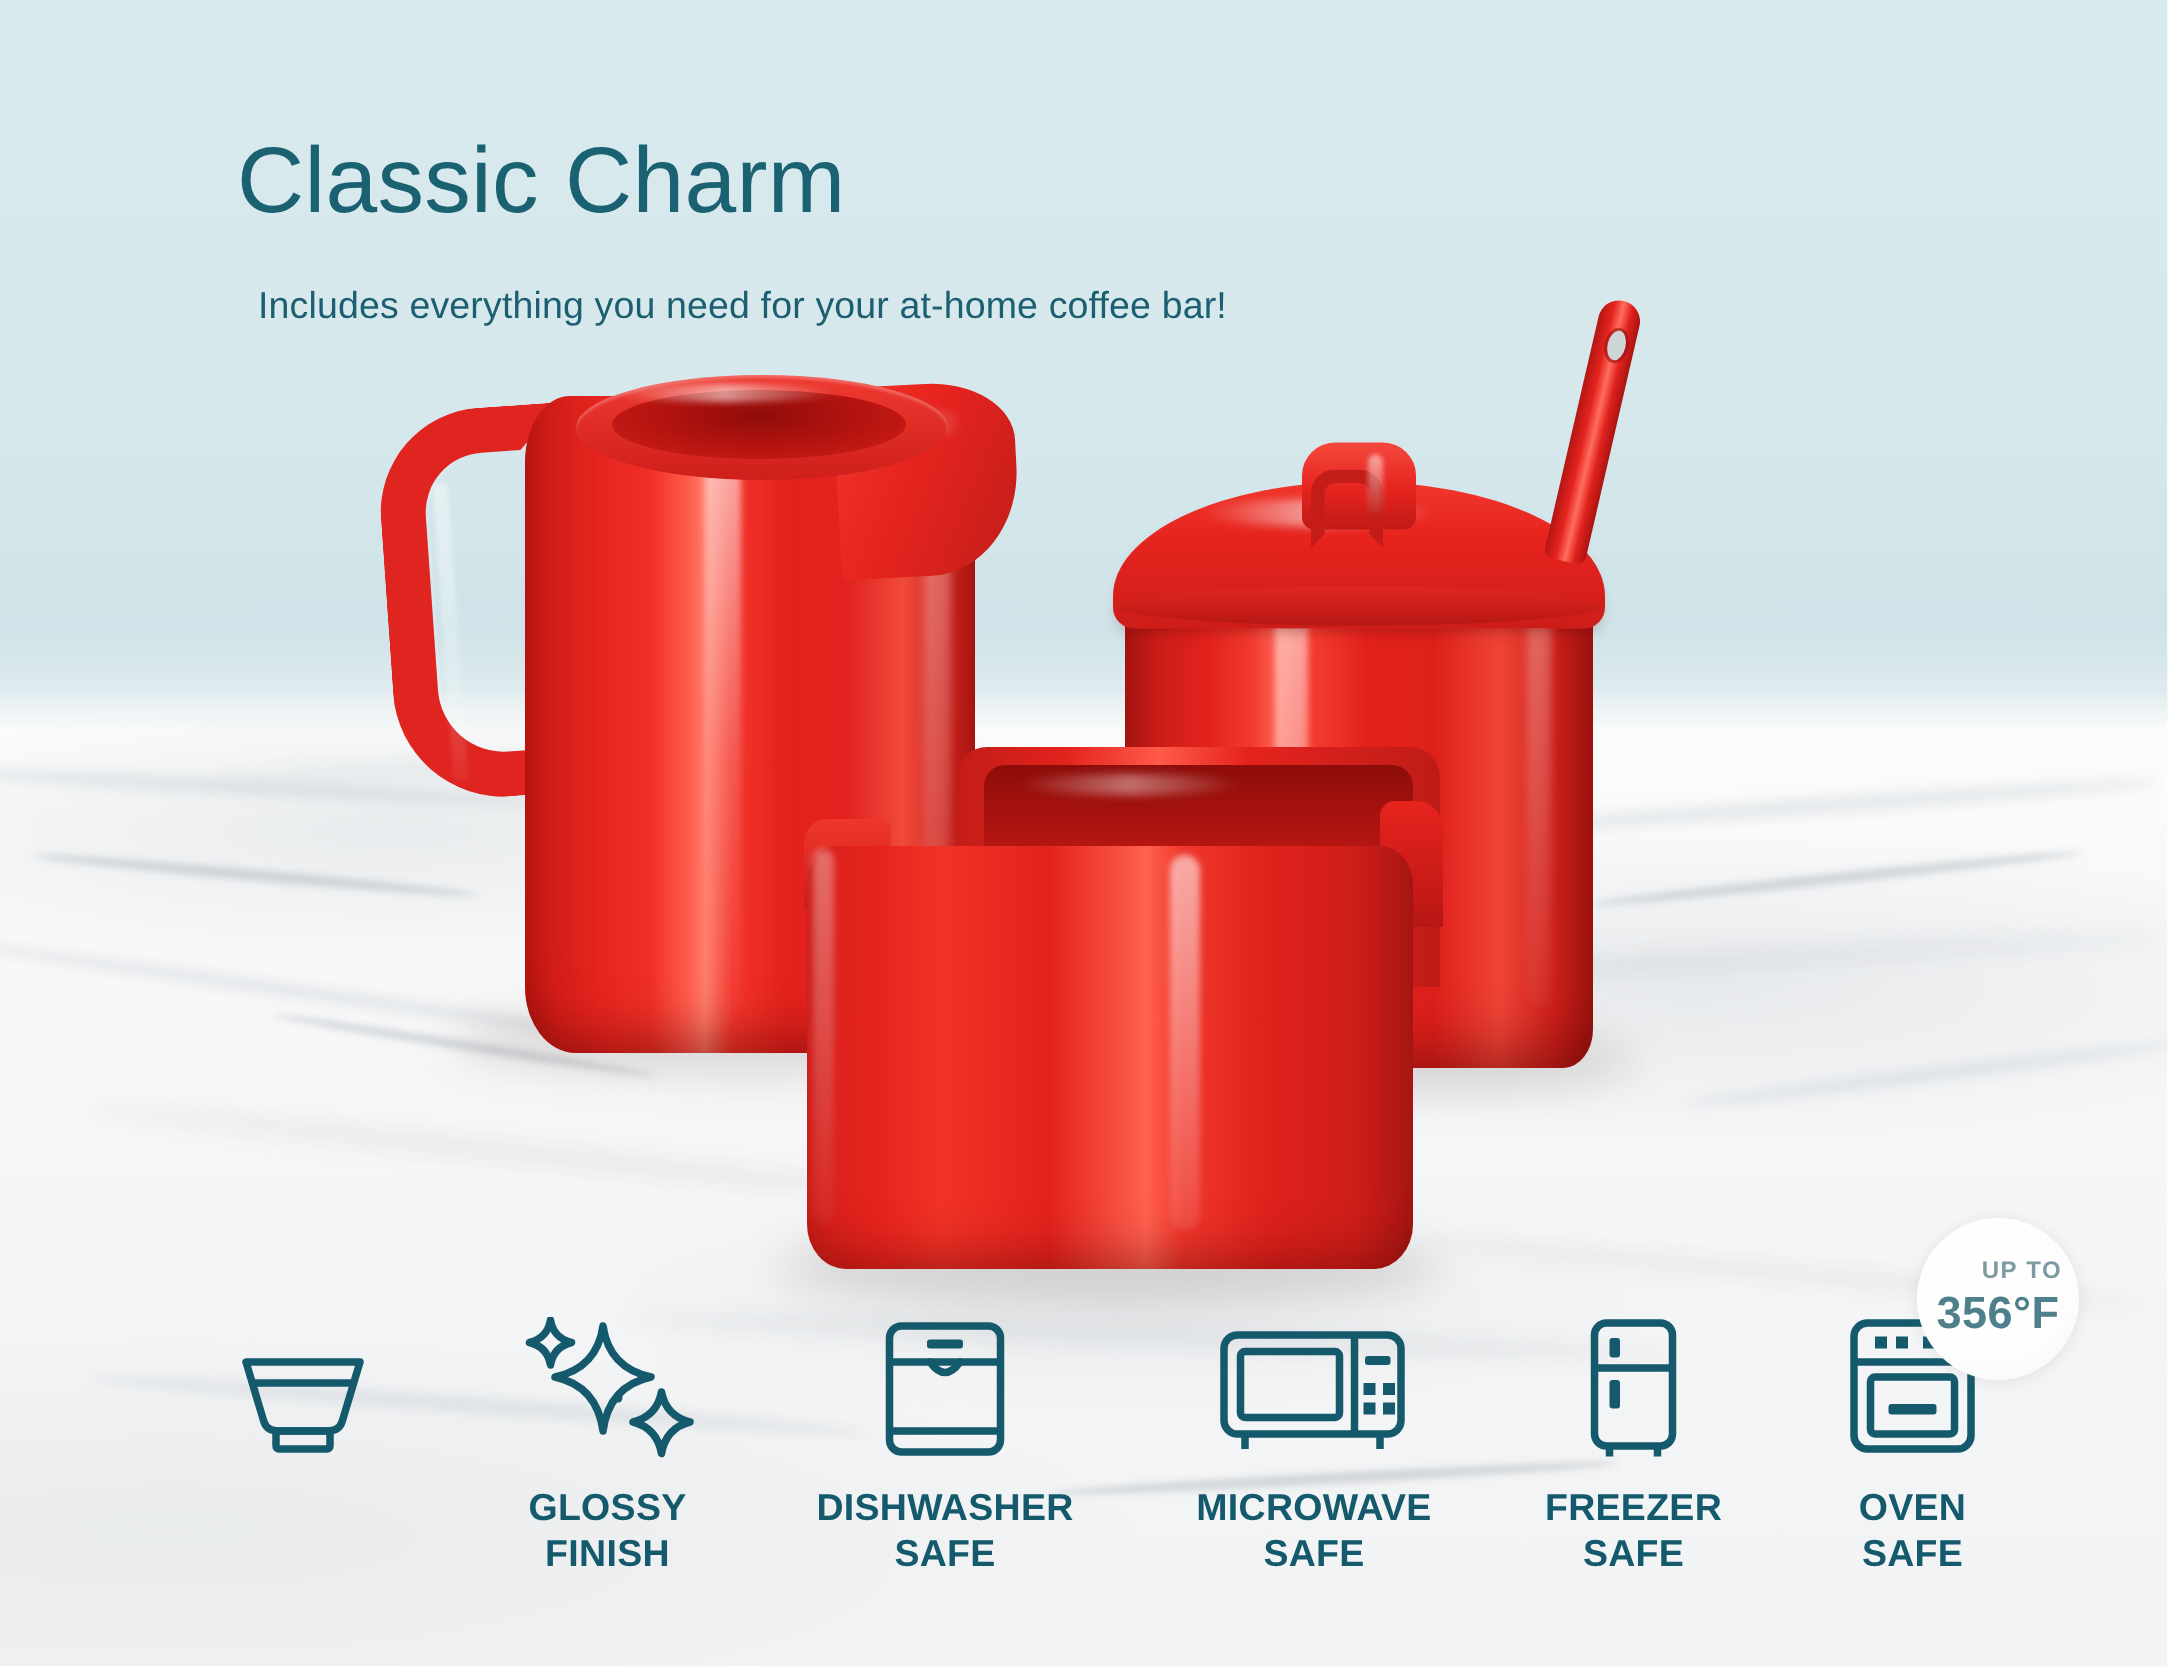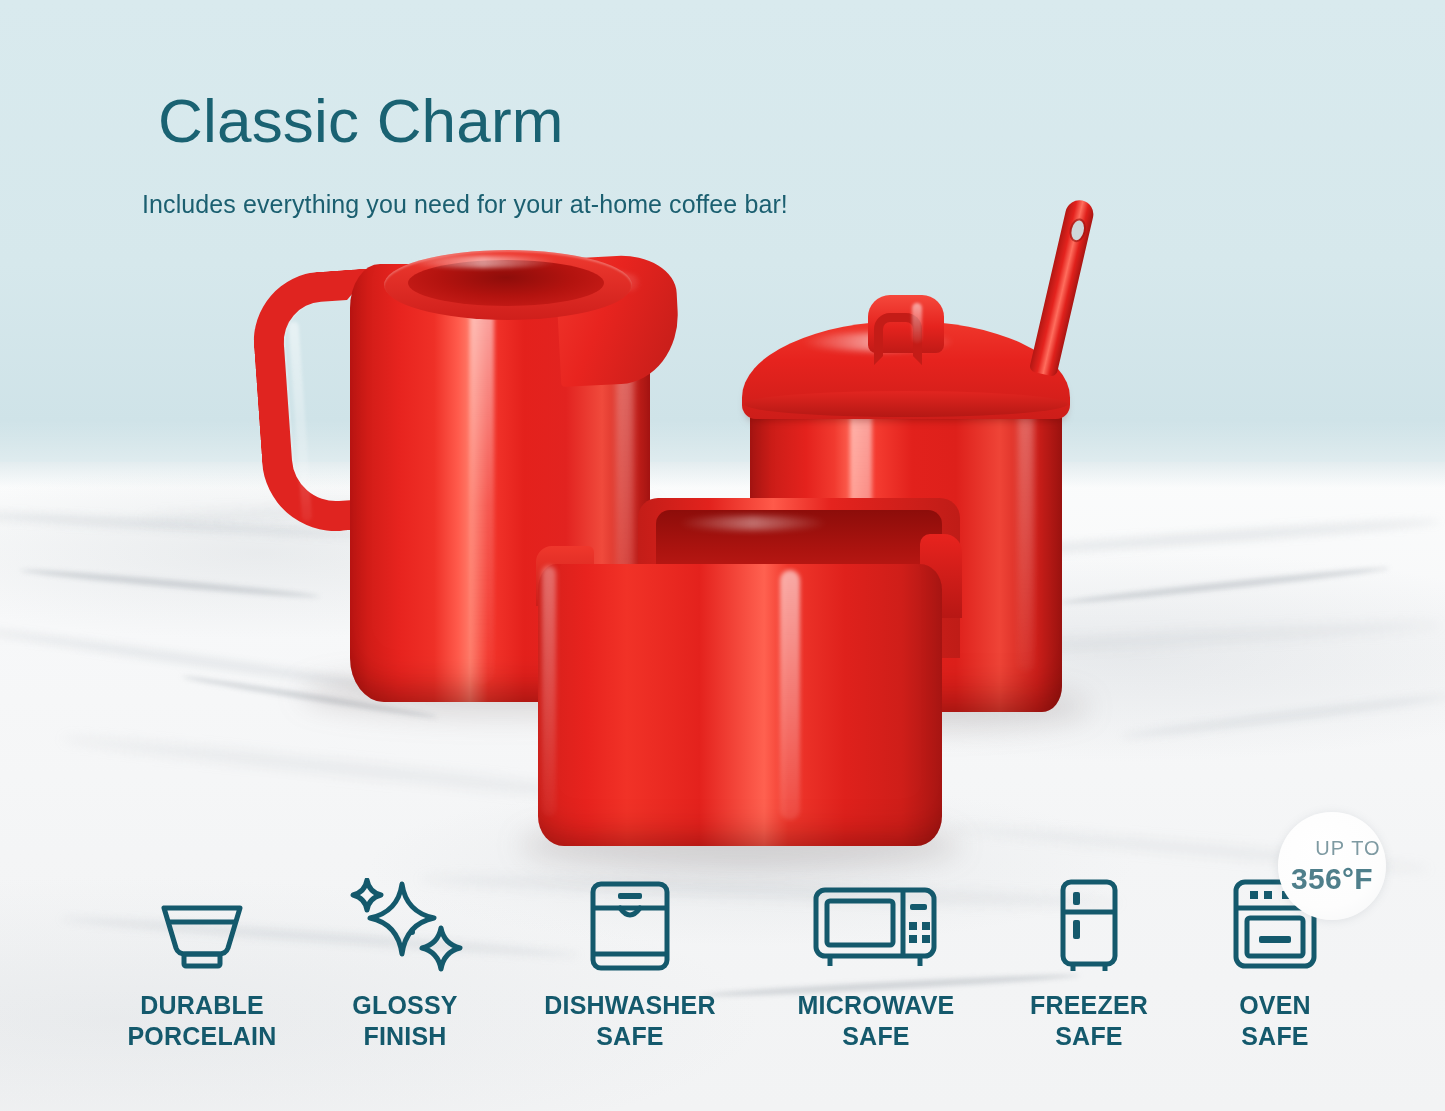--- a/index.html
+++ b/index.html
@@ -48,21 +48,21 @@
   .vein.soft { background:rgba(150,160,168,.20); filter:blur(4px); }
   .vein.faint{ background:rgba(160,170,178,.14); filter:blur(6px); }
 
   
   .headline {
     position:absolute; left:158px; top:88px;
     font-size:62px; font-weight:300; letter-spacing:.2px;
     color:#1a6272; line-height:1.05; white-space:nowrap;
   }
   .subhead {
-    position:absolute; left:142px; top:190px;
+    position:absolute; left:172px; top:190px;
     font-size:25px; font-weight:400; color:#1b5f70;
     letter-spacing:.1px; white-space:nowrap;
   }
 
   
   .products { position:absolute; left:0; top:0; width:1445px; height:900px; }
 
   
   .creamer { position:absolute; left:258px; top:250px; width:440px; height:455px; }
 
@@ -273,21 +273,21 @@
   
   .temp-badge {
     position:absolute; left:1278px; top:812px; width:108px; height:108px;
     border-radius:50%;
     background:radial-gradient(circle at 42% 34%, #ffffff 0%, #fdfdfd 62%, #f4f5f6 100%);
     box-shadow:0 1px 10px rgba(120,130,140,.16);
     display:flex; flex-direction:column; align-items:center; justify-content:center;
     z-index:4;
   }
   .temp-badge .t-small {
-    font-size:20px; font-weight:400; letter-spacing:1.1px;
+    font-size:16px; font-weight:700; letter-spacing:1.1px;
     color:#7e9aa2;
     margin-left:32px;
   }
   .temp-badge .t-big {
     font-size:30px; font-weight:700; letter-spacing:.3px;
     color:#4f7f8b; margin-top:2px;
   }
 
   
   .features {
@@ -383,22 +383,20 @@
   <div class="features">
 
     <div class="feature" style="margin-left:112px; width:180px;">
       <div class="ficon">
         <svg width="96" height="80" viewBox="0 0 96 80">
           <path d="M10 14 H86 L74 54 Q72 60 64 60 H32 Q24 60 22 54 Z" fill="none" stroke="#14596c" stroke-width="5" stroke-linejoin="round"></path>
           <line x1="13" y1="28" x2="83" y2="28" stroke="#14596c" stroke-width="5"></line>
           <rect x="30" y="60" width="36" height="12" rx="2" fill="none" stroke="#14596c" stroke-width="5"></rect>
         </svg>
       </div>
-      <div class="flabel">DURABLE
-PORCELAIN</div>
     </div>
 
     <div class="feature" style="margin-left:38px; width:150px;justify-content:center;">
       <div class="ficon">
         <svg width="130" height="96" viewBox="0 0 130 96">
           <path d="M62 6 Q66 34 94 40 Q66 46 62 76 Q58 46 30 40 Q58 34 62 6 Z" fill="none" stroke="#14596c" stroke-width="5" stroke-linejoin="round"></path>
           <path d="M27 2 Q29 14 41 17 Q29 20 27 32 Q25 20 13 17 Q25 14 27 2 Z" fill="none" stroke="#14596c" stroke-width="5" stroke-linejoin="round"></path>
           <path d="M101 50 Q104 66 120 70 Q104 74 101 91 Q98 74 82 70 Q98 66 101 50 Z" fill="none" stroke="#14596c" stroke-width="5" stroke-linejoin="round"></path>
           <circle cx="72" cy="54" r="3" fill="#14596c"></circle>
         </svg>

